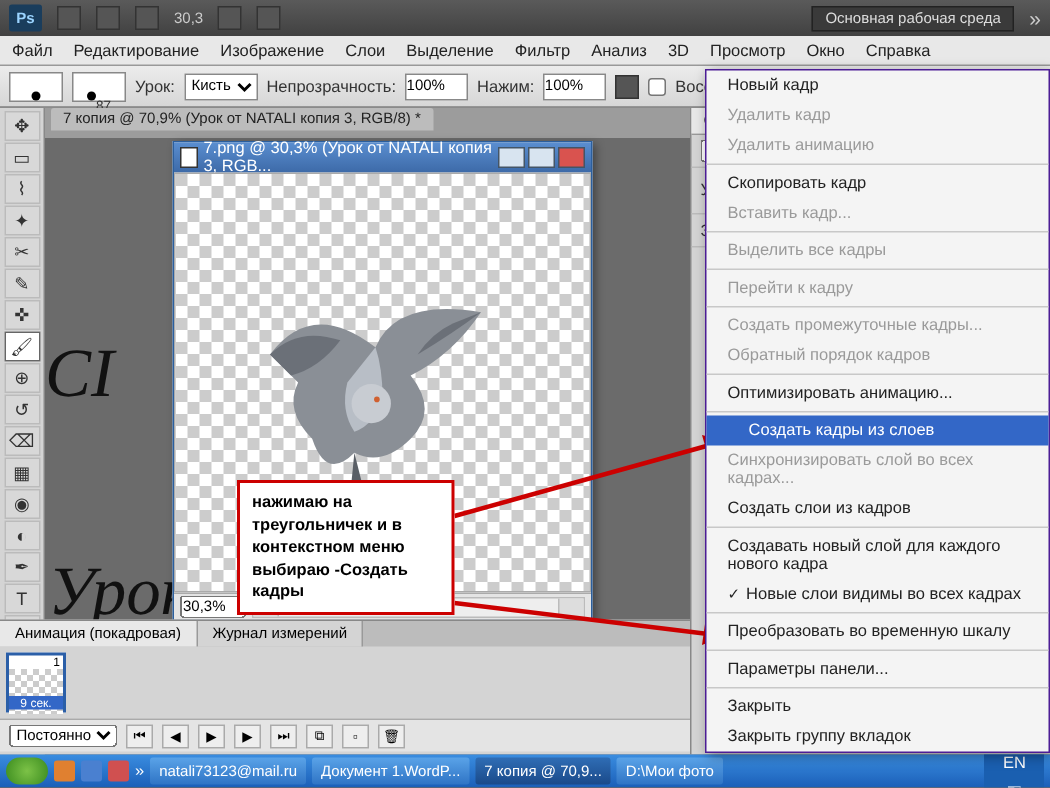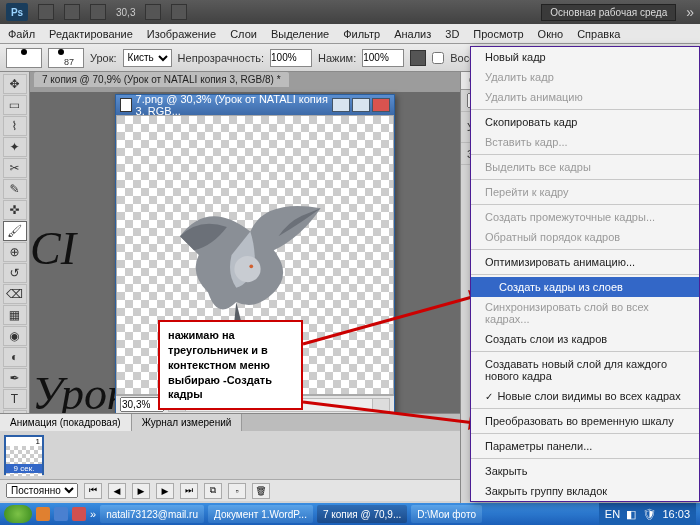--- a/index.html
+++ b/index.html
@@ -8,21 +8,21 @@
 .app-header { height: 24px; background: linear-gradient(#5a5a5a,#414141); display: flex; align-items: center; padding: 0 6px; gap: 10px; color: #ddd; }
 .ps-logo { width: 22px; height: 18px; background: #1a3d5c; color: #9bd4ff; font-weight: bold; font-size: 10px; display: flex; align-items: center; justify-content: center; border-radius: 2px; }
 .hdr-icon { width: 16px; height: 16px; background: #555; border: 1px solid #333; }
 .hdr-zoom { color: #ccc; font-size: 10px; }
 .workspace-btn { margin-left: auto; background: #3a3a3a; border: 1px solid #222; color: #ddd; padding: 2px 8px; font-size: 10px; }
 
 .menubar { height: 20px; background: #e8e8e8; display: flex; align-items: center; padding: 0 8px; gap: 14px; border-bottom: 1px solid #999; }
 .menubar span { color: #222; font-size: 11px; cursor: default; }
 
 .optbar { height: 28px; background: linear-gradient(#ececec,#d6d6d6); display: flex; align-items: center; padding: 0 6px; gap: 6px; border-bottom: 1px solid #8a8a8a; font-size: 10px; color: #333; }
-.optbar .brush-prev { width: 36px; height: 20px; background: #fff; border: 1px solid #888; display: inline-flex; align-items: flex-start; justify-content: center; }
+.optbar .brush-prev { width: 36px; height: 20px; background: #fff; border: 1px solid #888; display: inline-flex; align-items: flex-end; justify-content: center; }
 .optbar .brush-prev::before { content:""; width:6px; height:6px; background:#000; border-radius:50%; }
 .optbar select, .optbar input[type=text] { font-size: 10px; height: 18px; border: 1px solid #888; background: #fff; }
 .optbar .pct { width: 42px; }
 .optbar .chk { width:12px; height:12px; }
 
 .main { position: absolute; top: 72px; left: 0; right: 0; bottom: 22px; display: flex; }
 .toolbox { width: 30px; background: #d4d4d4; border-right: 1px solid #888; display: flex; flex-direction: column; align-items: center; padding-top: 2px; gap: 1px; }
 .tool { width: 24px; height: 20px; background: #d8d8d8; border: 1px solid #bbb; display:flex; align-items:center; justify-content:center; font-size:12px; color:#333; }
 .tool.sel { background: #fff; border-color:#666; }
 .fgbg { width:22px; height:22px; position:relative; margin-top:4px; }
@@ -82,21 +82,21 @@
 .frame.sel { border:2px solid #2b5fa8; }
 .frame .thumb { height:30px; background: repeating-conic-gradient(#fff 0 25%, #ccc 0 50%) 0 0/8px 8px; }
 .frame .lbl { position:absolute; bottom:0; left:0; right:0; text-align:center; font-size:8px; background:#3367c7; color:#fff; }
 .anim-ctrl { height:22px; background:#e4e4e4; border-top:1px solid #aaa; display:flex; align-items:center; padding:0 6px; gap:6px; font-size:10px; }
 .anim-ctrl .btn { width:18px; height:16px; background:#eee; border:1px solid #aaa; display:inline-flex; align-items:center; justify-content:center; font-size:9px; }
 
 .taskbar { position:absolute; bottom:0; left:0; right:0; height:22px; background: linear-gradient(#3a8de0,#1b5fb8); display:flex; align-items:center; padding:0 4px; gap:4px; }
 .start { width:28px; height:18px; background: radial-gradient(circle,#7cc247,#3a8b1e); border-radius:9px; }
 .tb-item { height:18px; padding:0 6px; background: linear-gradient(#5aa3e8,#2f74c5); color:#fff; font-size:10px; display:flex; align-items:center; border-radius:2px; max-width:120px; overflow:hidden; white-space:nowrap; }
 .tb-item.act { background: linear-gradient(#2f6db5,#1a4a8a); }
-.tray { margin-left:auto; display:flex; align-items:center; gap:6px; color:#fff; font-size:10px; background:#1a5fb0; padding:0 6px; height:100%; }
+.tray { margin-left:auto; display:flex; align-items:center; gap:6px; color:#fff; font-size:10px; background:#1a5fb0; padding:0 6px; height:100%;flex-direction:column; }
 .ql { width:14px; height:14px; border-radius:2px; }
 </style>
 </head>
 <body>
 
 <div class="app-header">
   <div class="ps-logo">Ps</div>
   <div class="hdr-icon"></div>
   <div class="hdr-icon"></div>
   <div class="hdr-icon"></div>

